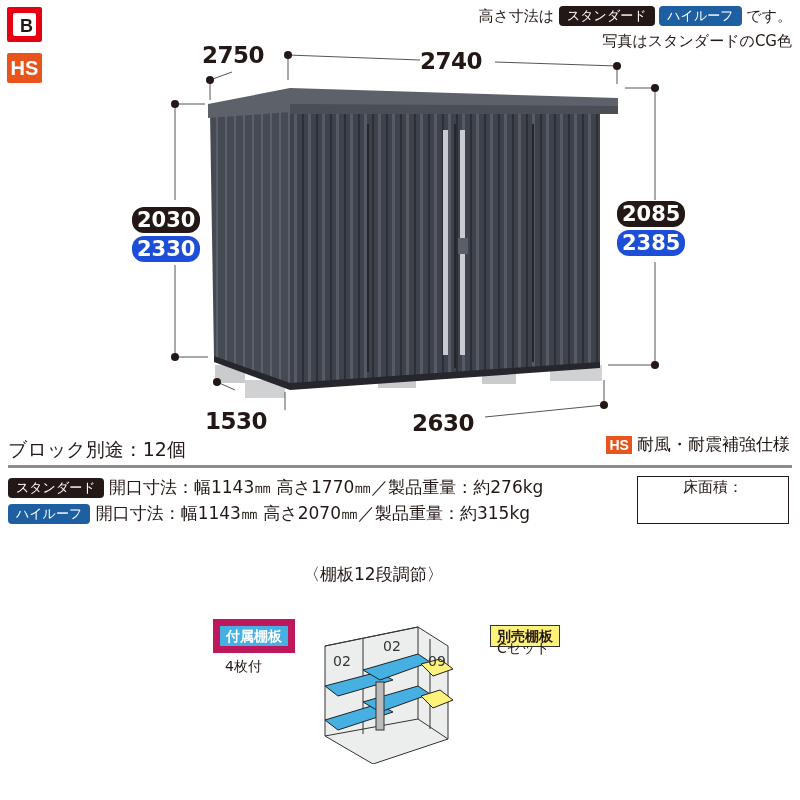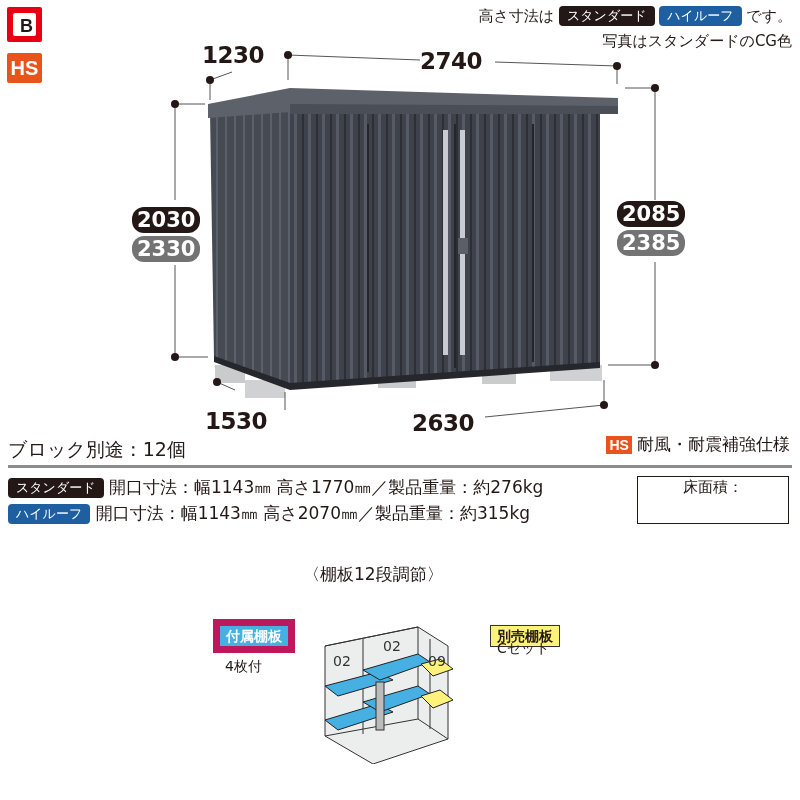--- a/index.html
+++ b/index.html
@@ -10,21 +10,21 @@
   .logo-lb .b{position:absolute;left:7px;top:4px;font:bold 18px "Liberation Sans",sans-serif;color:#231815;line-height:18px;}
   .logo-hs{left:7px;top:53px;width:35px;height:30px;background:#e8541c;color:#fff;font:bold 20px "Liberation Sans",sans-serif;text-align:center;line-height:30px;border-radius:2px;}
   .tag{display:inline-block;color:#fff;font-size:13px;padding:1px 8px;border-radius:4px;line-height:18px;vertical-align:middle;}
   .tag.std{background:#231815;}
   .tag.hi{background:#1d5fa0;}
   .note1{right:8px;top:6px;font-size:15px;white-space:nowrap;}
   .note2{right:8px;top:32px;font-size:15px;white-space:nowrap;}
   .dim{font:bold 23px "DejaVu Sans",sans-serif;color:#231815;letter-spacing:-0.5px;}
   .dimbox{font:bold 21px "DejaVu Sans",sans-serif;color:#fff;padding:0 5px;border-radius:12px;line-height:26px;}
   .dimbox.std{background:#231815;}
-  .dimbox.hi{background:#737373;}
+  .dimbox.hi{background:#1d4ed8;}
   .hr{position:absolute;left:8px;width:784px;height:3px;background:#8c8c8c;}
   .txt16{font-size:16px;white-space:nowrap;}
   .spec{font-size:17px;white-space:nowrap;}
   .area-box{left:637px;top:476px;width:150px;height:46px;border:1.5px solid #231815;font-size:15px;text-align:center;line-height:21px;}
   .caption{font-size:17px;}
   .badge-blue{background:#45b0e1;color:#fff;font:bold 14px "DejaVu Sans",sans-serif;padding:2px 6px;border:7px solid #be185d;}
   .badge-yel{background:#fff27a;color:#231815;font:bold 14px "DejaVu Sans",sans-serif;padding:2px 6px;border:1px solid #333;}
   .big{font-size:14px;}
 </style>
 </head>
@@ -111,21 +111,21 @@
     <circle cx="175" cy="104" r="4"></circle>
       <circle cx="175" cy="357" r="4"></circle>
     <circle cx="655" cy="88" r="4"></circle>
       <circle cx="655" cy="365" r="4"></circle>
     <circle cx="217" cy="382" r="4"></circle>
       <circle cx="285" cy="434" r="4"></circle>
       <circle cx="604" cy="405" r="4"></circle>
   </g>
 </svg>
 
-<div class="abs dim" style="left:202px;top:42px;">1230</div>
+<div class="abs dim" style="left:202px;top:42px;">2750</div>
 <div class="abs dim" style="left:420px;top:48px;">2740</div>
 <div class="abs dimbox std" style="left:132px;top:207px;">2030</div>
 <div class="abs dimbox hi" style="left:132px;top:236px;">2330</div>
 <div class="abs dimbox std" style="left:617px;top:201px;">2085</div>
 <div class="abs dimbox hi" style="left:617px;top:230px;">2385</div>
 <div class="abs dim" style="left:205px;top:408px;">1530</div>
 <div class="abs dim" style="left:412px;top:410px;">2630</div>
 
 <div class="abs txt16" style="left:8px;top:437px;font-size:19px;">ブロック別途：12個</div>
 <div class="abs" style="right:10px;top:433px;white-space:nowrap;">

